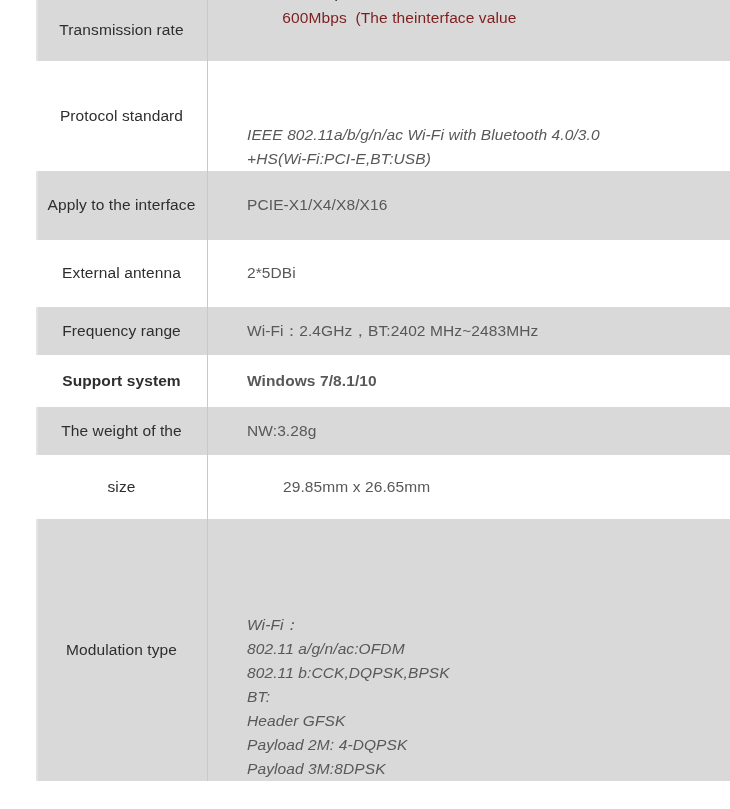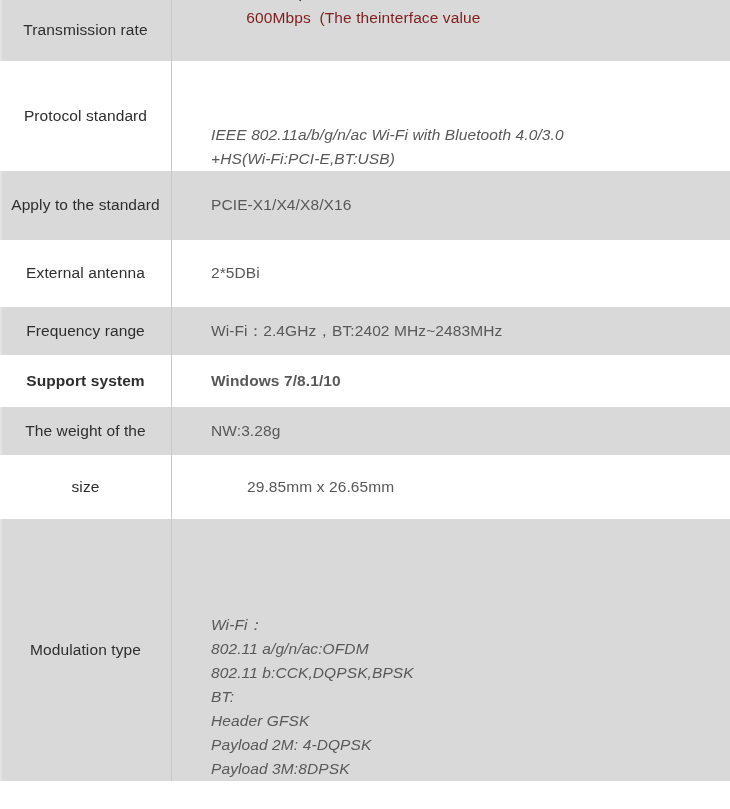--- a/index.html
+++ b/index.html
@@ -13,20 +13,21 @@
     background: #ffffff;
     font-family: "Liberation Sans", "DejaVu Sans", sans-serif;
     overflow: hidden;
   }
 
   #spec-table {
     width: 730px;
     height: 809px;
     position: relative;
     box-sizing: border-box;
+    padding-left: 36px;
   }
 
   .spec-row {
     display: flex;
     align-items: stretch;
     box-sizing: border-box;
     width: 730px;
     position: relative;
   }
 
@@ -137,21 +138,21 @@
       <span>Protocol standard</span>
     </div>
     <div class="cell-value multiline">
       <span class="value-text">IEEE 802.11a/b/g/n/ac  Wi-Fi with Bluetooth 4.0/3.0
 +HS(Wi-Fi:PCI-E,BT:USB)</span>
     </div>
   </div>
 
   <div class="spec-row shade-gray h-r3">
     <div class="cell-label">
-      <span>Apply to the standard</span>
+      <span>Apply to the interface</span>
     </div>
     <div class="cell-value">
       <span class="value-text">PCIE-X1/X4/X8/X16</span>
     </div>
   </div>
 
   <div class="spec-row shade-white h-r4">
     <div class="cell-label">
       <span>External antenna</span>
     </div>

